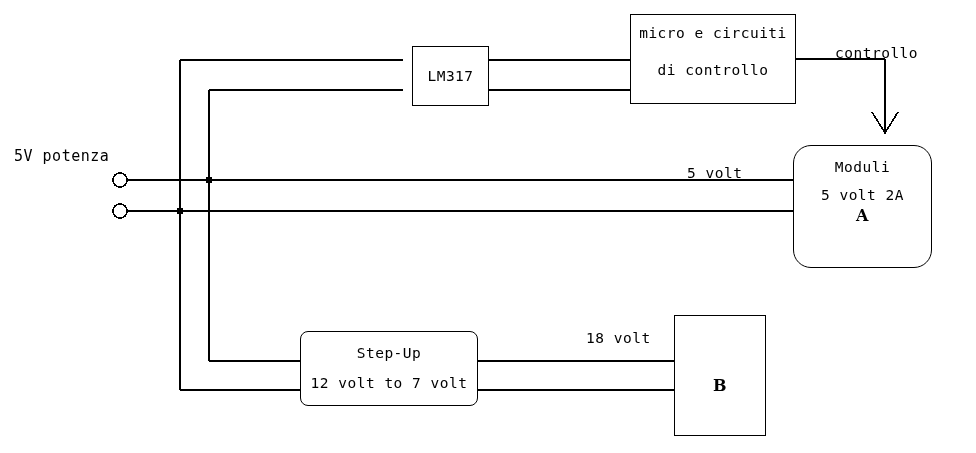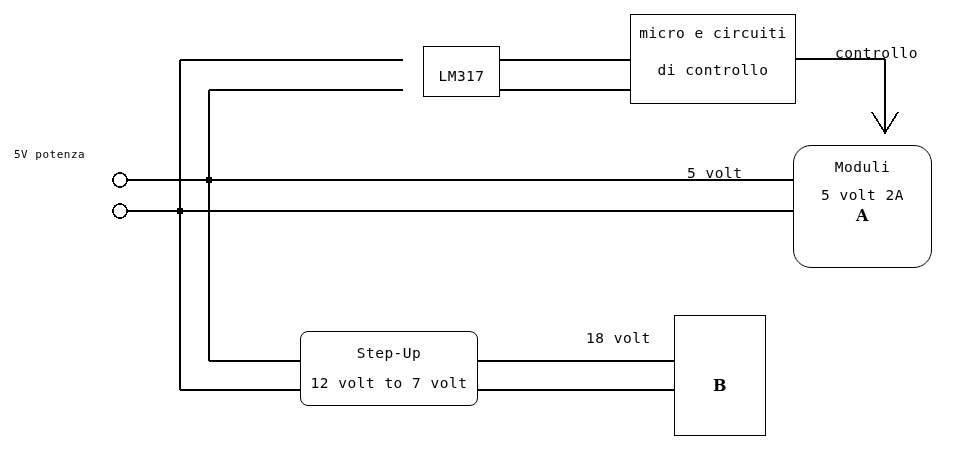--- a/index.html
+++ b/index.html
@@ -27,21 +27,21 @@
     box-sizing: border-box;
   }
   .lbl {
     position: absolute;
     color: #000000;
     white-space: pre;
     line-height: 1.05;
     letter-spacing: 0.5px;
   }
   .t14 { font-size: 14.5px; }
-  .t15 { font-size: 11px; }
+  .t15 { font-size: 15px; }
   .bold { font-weight: bold; font-size: 16px; font-family: "DejaVu Serif", "Liberation Serif", serif; }
   .ctr { text-align: center; width: 100%; left: 0; }
 </style>
 </head>
 <body>
 
 <div id="diagram">
 
   <svg width="976" height="453" shape-rendering="crispEdges">
     <g stroke="#000000" stroke-width="1.6" fill="none">
@@ -74,21 +74,21 @@
     </g>
 
     <g fill="#000000" stroke="none">
       <circle cx="209" cy="180" r="3.6"></circle>
       <circle cx="180" cy="211" r="3.6"></circle>
     </g>
   </svg>
 
   <div class="lbl t15" style="left:14px; top:149px;">5V potenza</div>
 
-  <div class="blk" style="left:423px; top:46px; width:77px; height:51px;">
+  <div class="blk" style="left:412px; top:46px; width:77px; height:60px;">
     <div class="lbl t14 ctr" style="top:22px;">LM317</div>
   </div>
 
   <div class="blk" style="left:630px; top:14px; width:166px; height:90px;">
     <div class="lbl t14 ctr" style="top:11px;">micro e circuiti</div>
     <div class="lbl t14 ctr" style="top:48px;">di controllo</div>
   </div>
 
   <div class="blk" style="left:793px; top:145px; width:139px; height:123px;border-radius:18px;">
     <div class="lbl t14 ctr" style="top:14px;">Moduli</div>

